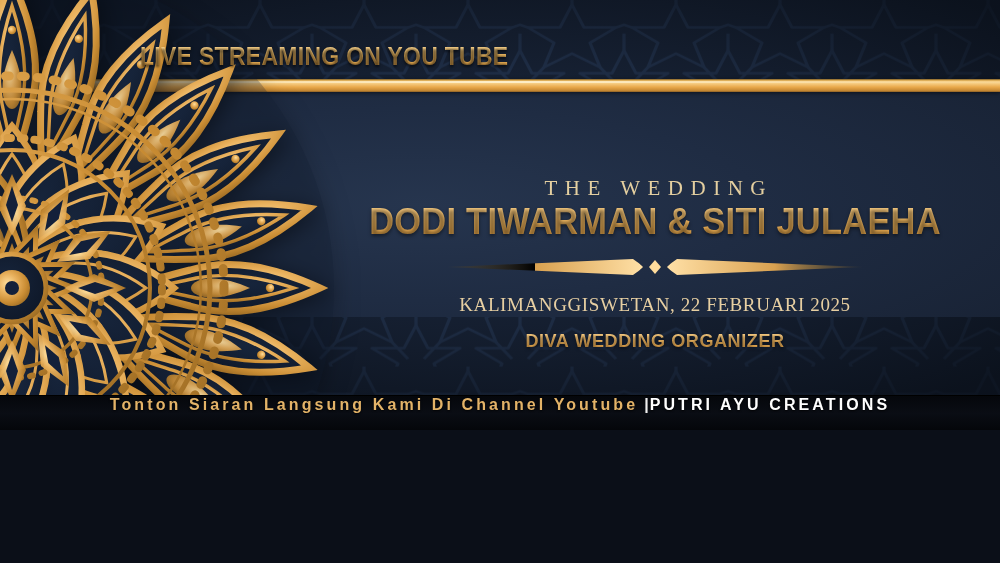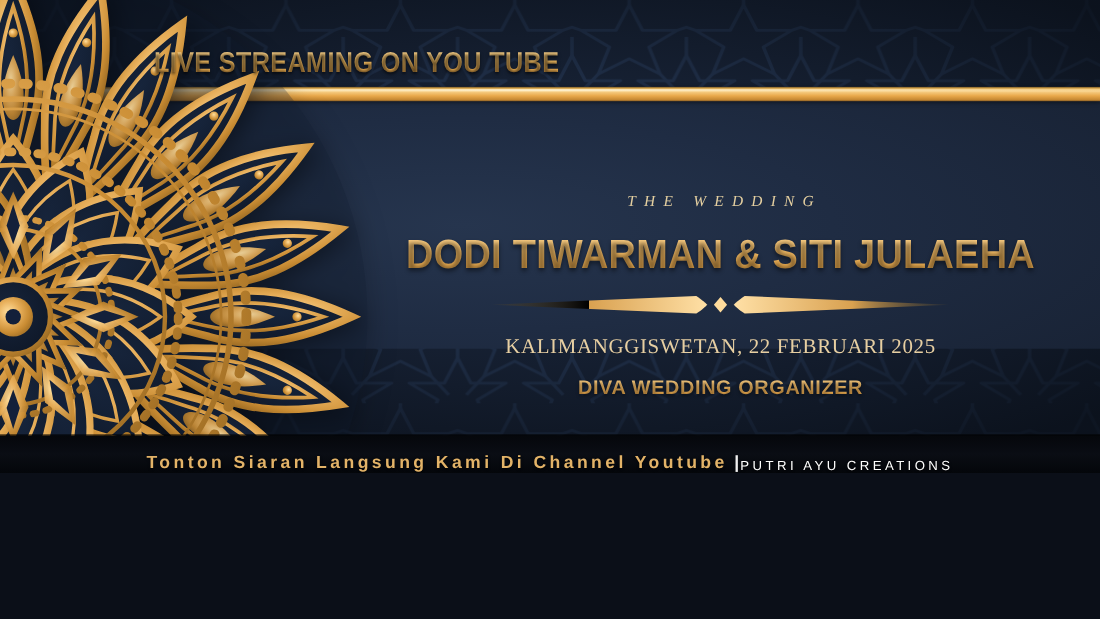--- a/index.html
+++ b/index.html
@@ -117,27 +117,26 @@
   .center-block {
     position: absolute;
     left: 340px;
     right: 30px;
     top: 176px;
     text-align: center;
   }
 
   .the-wedding {
     font-family: "Liberation Serif", serif;
-    font-size: 14px;
+    font-size: 21px;
     letter-spacing: 7.5px;
     color: #e4cfa0;
     text-indent: 7.5px;
-    margin-bottom: 19px;
-    white-space: nowrap;
-    font-style: italic;
+    margin-bottom: 0;
+    white-space: nowrap;
   }
 
   .couple-names {
     font-family: "Liberation Sans", sans-serif;
     font-weight: bold;
     font-size: 37px;
     letter-spacing: 0.3px;
     color: #efb45c;
     background: linear-gradient(to bottom, #ffd894 0%, #f0b75f 48%, #dd9a3d 100%);
     -webkit-background-clip: text;
@@ -176,21 +175,21 @@
     text-shadow: 0 2px 3px rgba(0,0,0,0.4);
     white-space: nowrap;
   }
 
   
   .ticker {
     position: absolute;
     left: 0; right: 0; bottom: 0;
     height: 34px;
     display: flex;
-    align-items: flex-end;
+    align-items: flex-start;
     justify-content: center;
     background: linear-gradient(to bottom, #05070b 0%, #0a0d14 50%, #04060a 100%);
     border-top: 1px solid #000;
     overflow: hidden;
     white-space: nowrap;
   }
   .ticker-gold {
     font-family: "Liberation Sans", sans-serif;
     font-weight: bold;
     font-size: 16px;
@@ -200,22 +199,22 @@
   }
   .ticker-sep {
     font-family: "Liberation Sans", sans-serif;
     font-weight: bold;
     font-size: 16px;
     color: #f0f0f0;
     padding: 0 1px 0 6px;
   }
   .ticker-white {
     font-family: "Liberation Sans", sans-serif;
-    font-weight: normal;
-    font-size: 12px;
+    font-weight: bold;
+    font-size: 16px;
     letter-spacing: 3.1px;
     color: #ffffff;
     text-shadow: 0 1px 2px rgba(0,0,0,0.8);
   }
 </style>
 </head>
 <body>
 
 <div class="banner">
 

